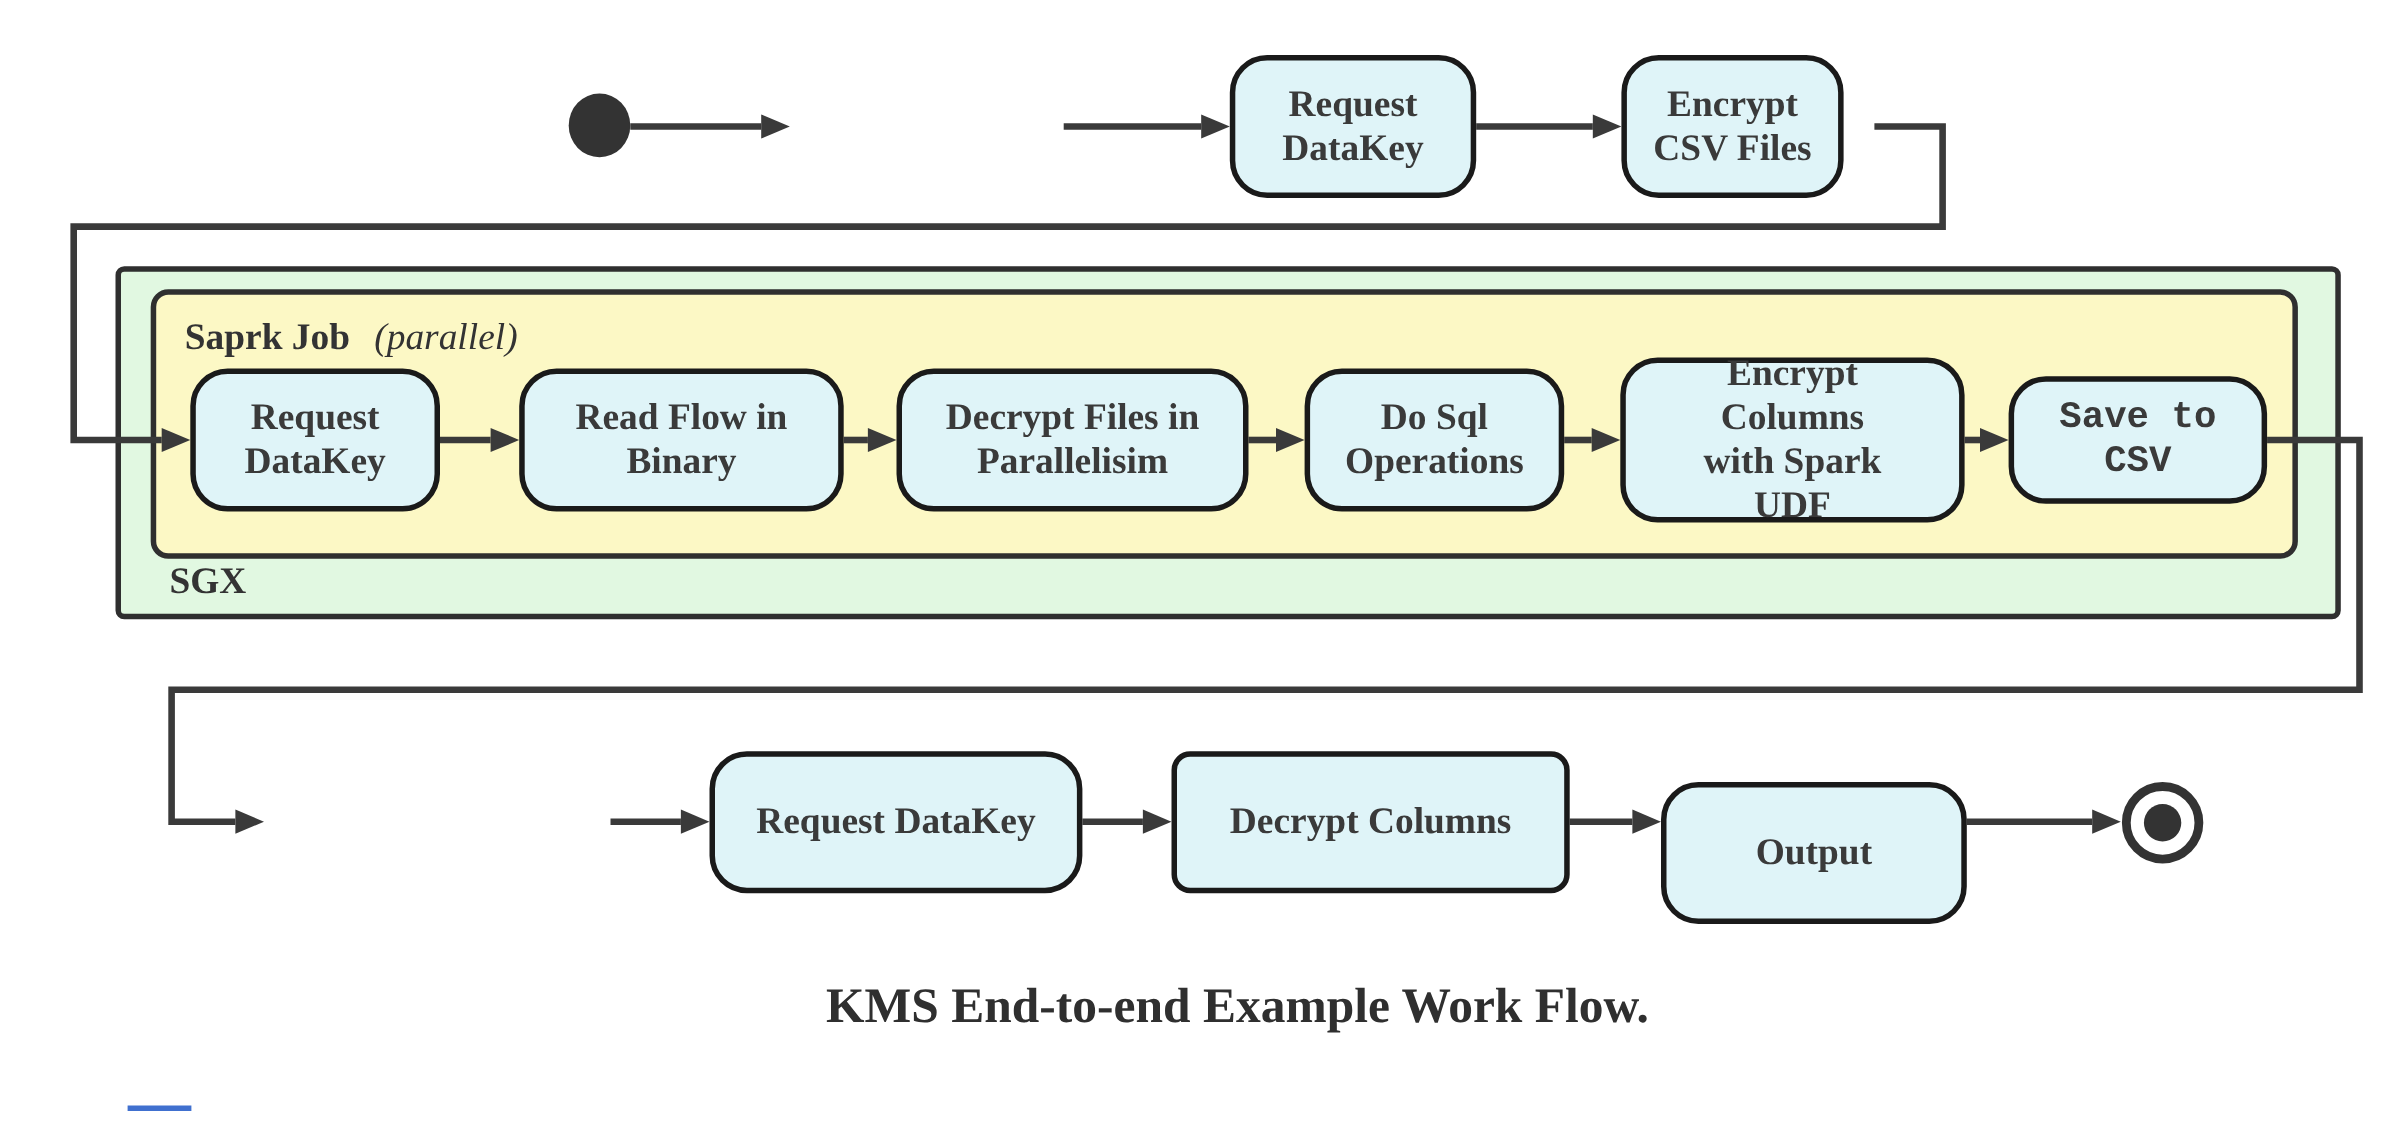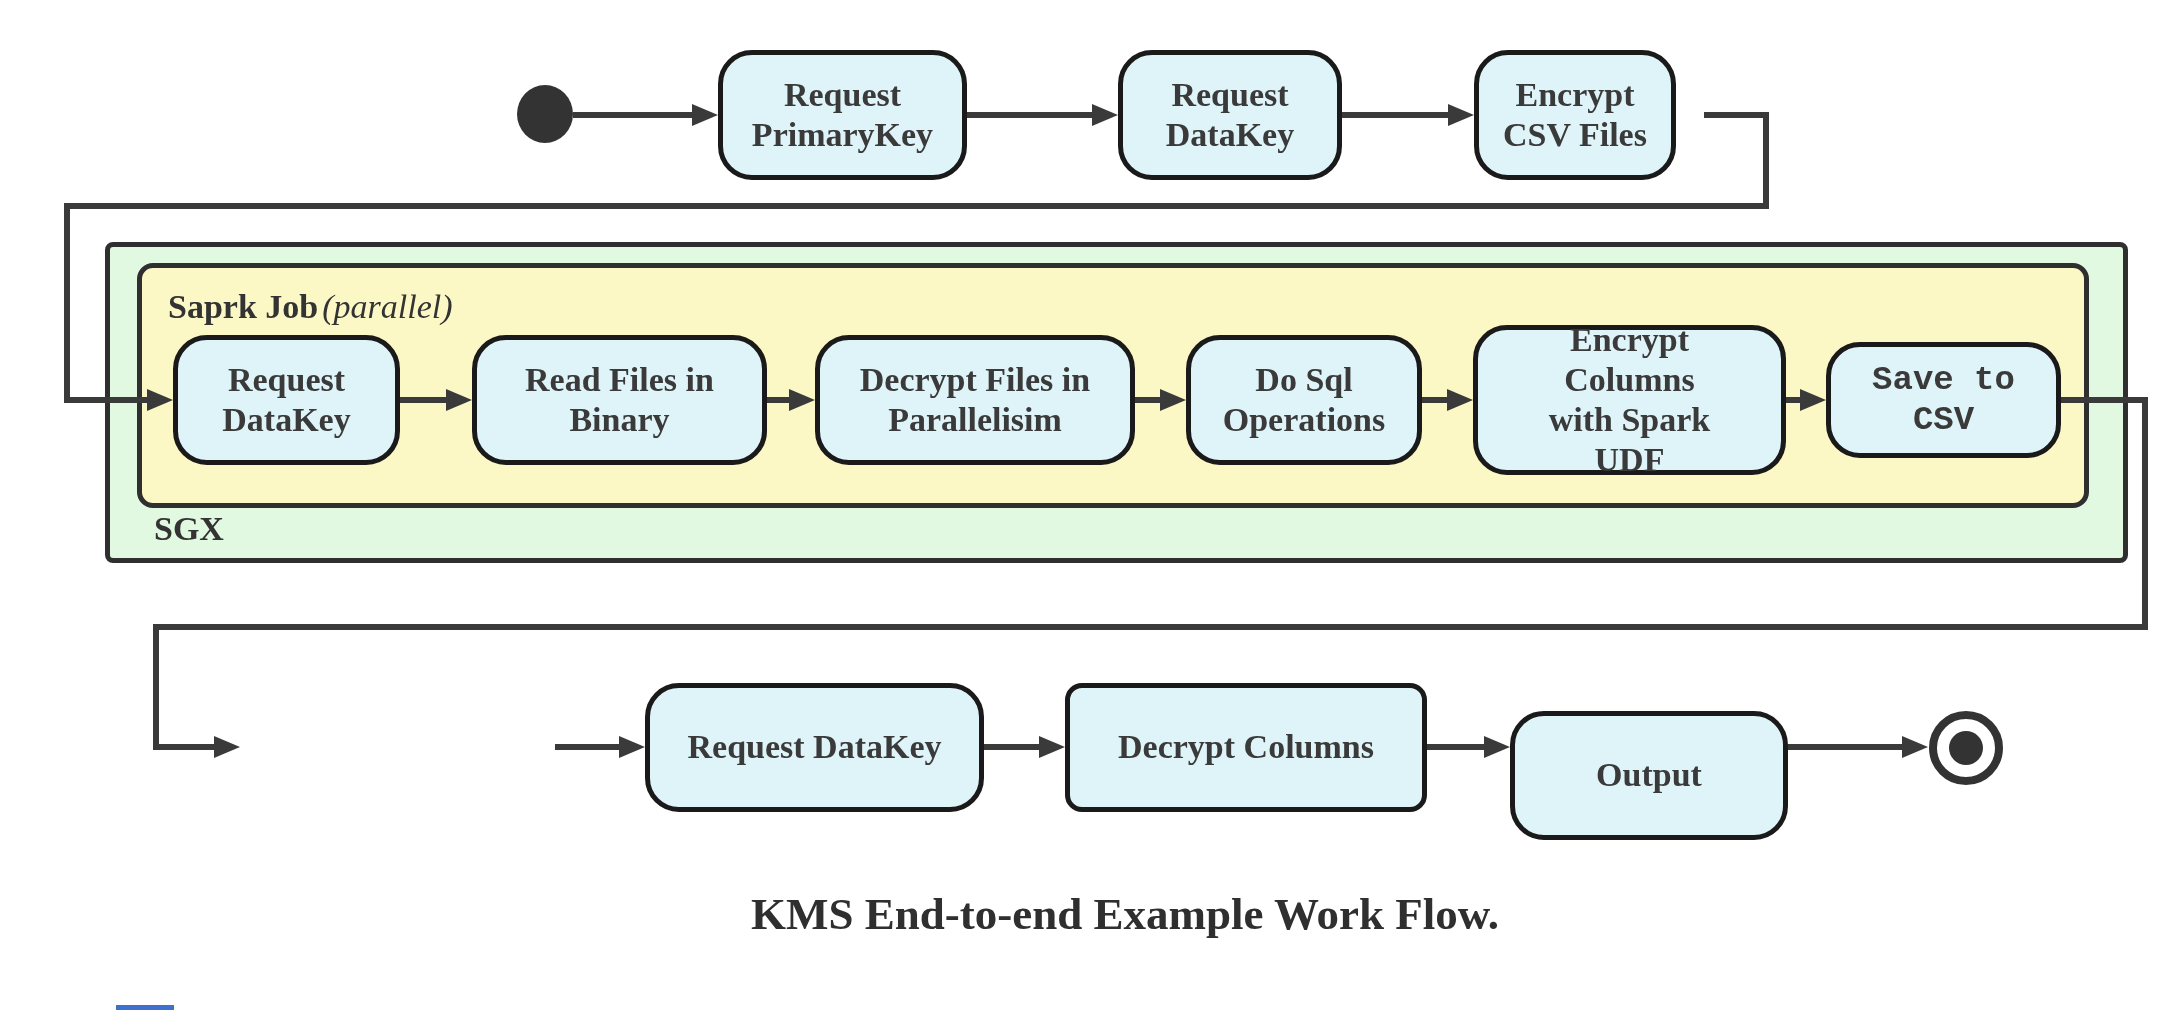--- a/index.html
+++ b/index.html
@@ -20,21 +20,21 @@
   .spark{
     left:137px;top:263px;width:1952px;height:245px;
     background:#fcf8c5;border:5px solid #2f2f2f;border-radius:16px;
   }
   .group-label{
     position:absolute;font-weight:700;font-size:34px;line-height:1;color:#333333;
     white-space:nowrap;
   }
   .sgx-label{left:44px;bottom:12px;}
   .spark-label{left:26px;top:22px;}
-  .spark-label .ann{font-weight:400;font-style:italic;margin-left:4px;}
+  .spark-label .ann{font-weight:400;font-style:italic;margin-left:22px;}
   
   .node{
     position:absolute;box-sizing:border-box;
     background:#dff4f8;border:5px solid #1a1a1a;border-radius:34px;
     display:flex;align-items:center;justify-content:center;
     text-align:center;font-weight:700;font-size:34px;line-height:1.18;
     color:#3a3a3a;padding:0 10px;
     z-index:3;
   }
   .narrow-pad{padding:0 52px;}
@@ -108,26 +108,25 @@
     <path class="edge" d="M1427 747 H1484"></path>
     <polygon class="head" points="1510,747 1484,736 1484,758"></polygon>
 
     <path class="edge" d="M1788 747 H1902"></path>
     <polygon class="head" points="1928,747 1902,736 1902,758"></polygon>
 
     <circle cx="1966" cy="748" r="33" fill="#ffffff" stroke="#333333" stroke-width="8"></circle>
     <circle cx="1966" cy="748" r="17" fill="#333333"></circle>
   </svg>
 
-  <div class="node" style="left:718px;top:50px;width:249px;height:130px;">Request PrimaryKey</div>
   <div class="node" style="left:1118px;top:50px;width:224px;height:130px;">Request DataKey</div>
   <div class="node" style="left:1474px;top:50px;width:202px;height:130px;">Encrypt CSV Files</div>
 
   <div class="node" style="left:173px;top:335px;width:227px;height:130px;">Request DataKey</div>
-  <div class="node" style="left:472px;top:335px;width:295px;height:130px;">Read Files in Binary</div>
+  <div class="node" style="left:472px;top:335px;width:295px;height:130px;">Read Flow in Binary</div>
   <div class="node" style="left:815px;top:335px;width:320px;height:130px;">Decrypt Files in Parallelisim</div>
   <div class="node" style="left:1186px;top:335px;width:236px;height:130px;">Do Sql Operations</div>
   <div class="node narrow-pad" style="left:1473px;top:325px;width:313px;height:150px;">Encrypt Columns with Spark UDF</div>
   <div class="node" style="left:1826px;top:342px;width:235px;height:116px;font-family:Liberation Mono, monospace;">Save to CSV</div>
 
   <div class="node" style="left:645px;top:683px;width:339px;height:129px;">Request DataKey</div>
   <div class="node" style="left:1065px;top:683px;width:362px;height:129px;border-radius:17px;">Decrypt Columns</div>
   <div class="node" style="left:1510px;top:683px;width:278px;height:129px;margin-top:28px;">Output</div>
 
   <div class="caption">KMS End-to-end Example Work Flow.</div>

